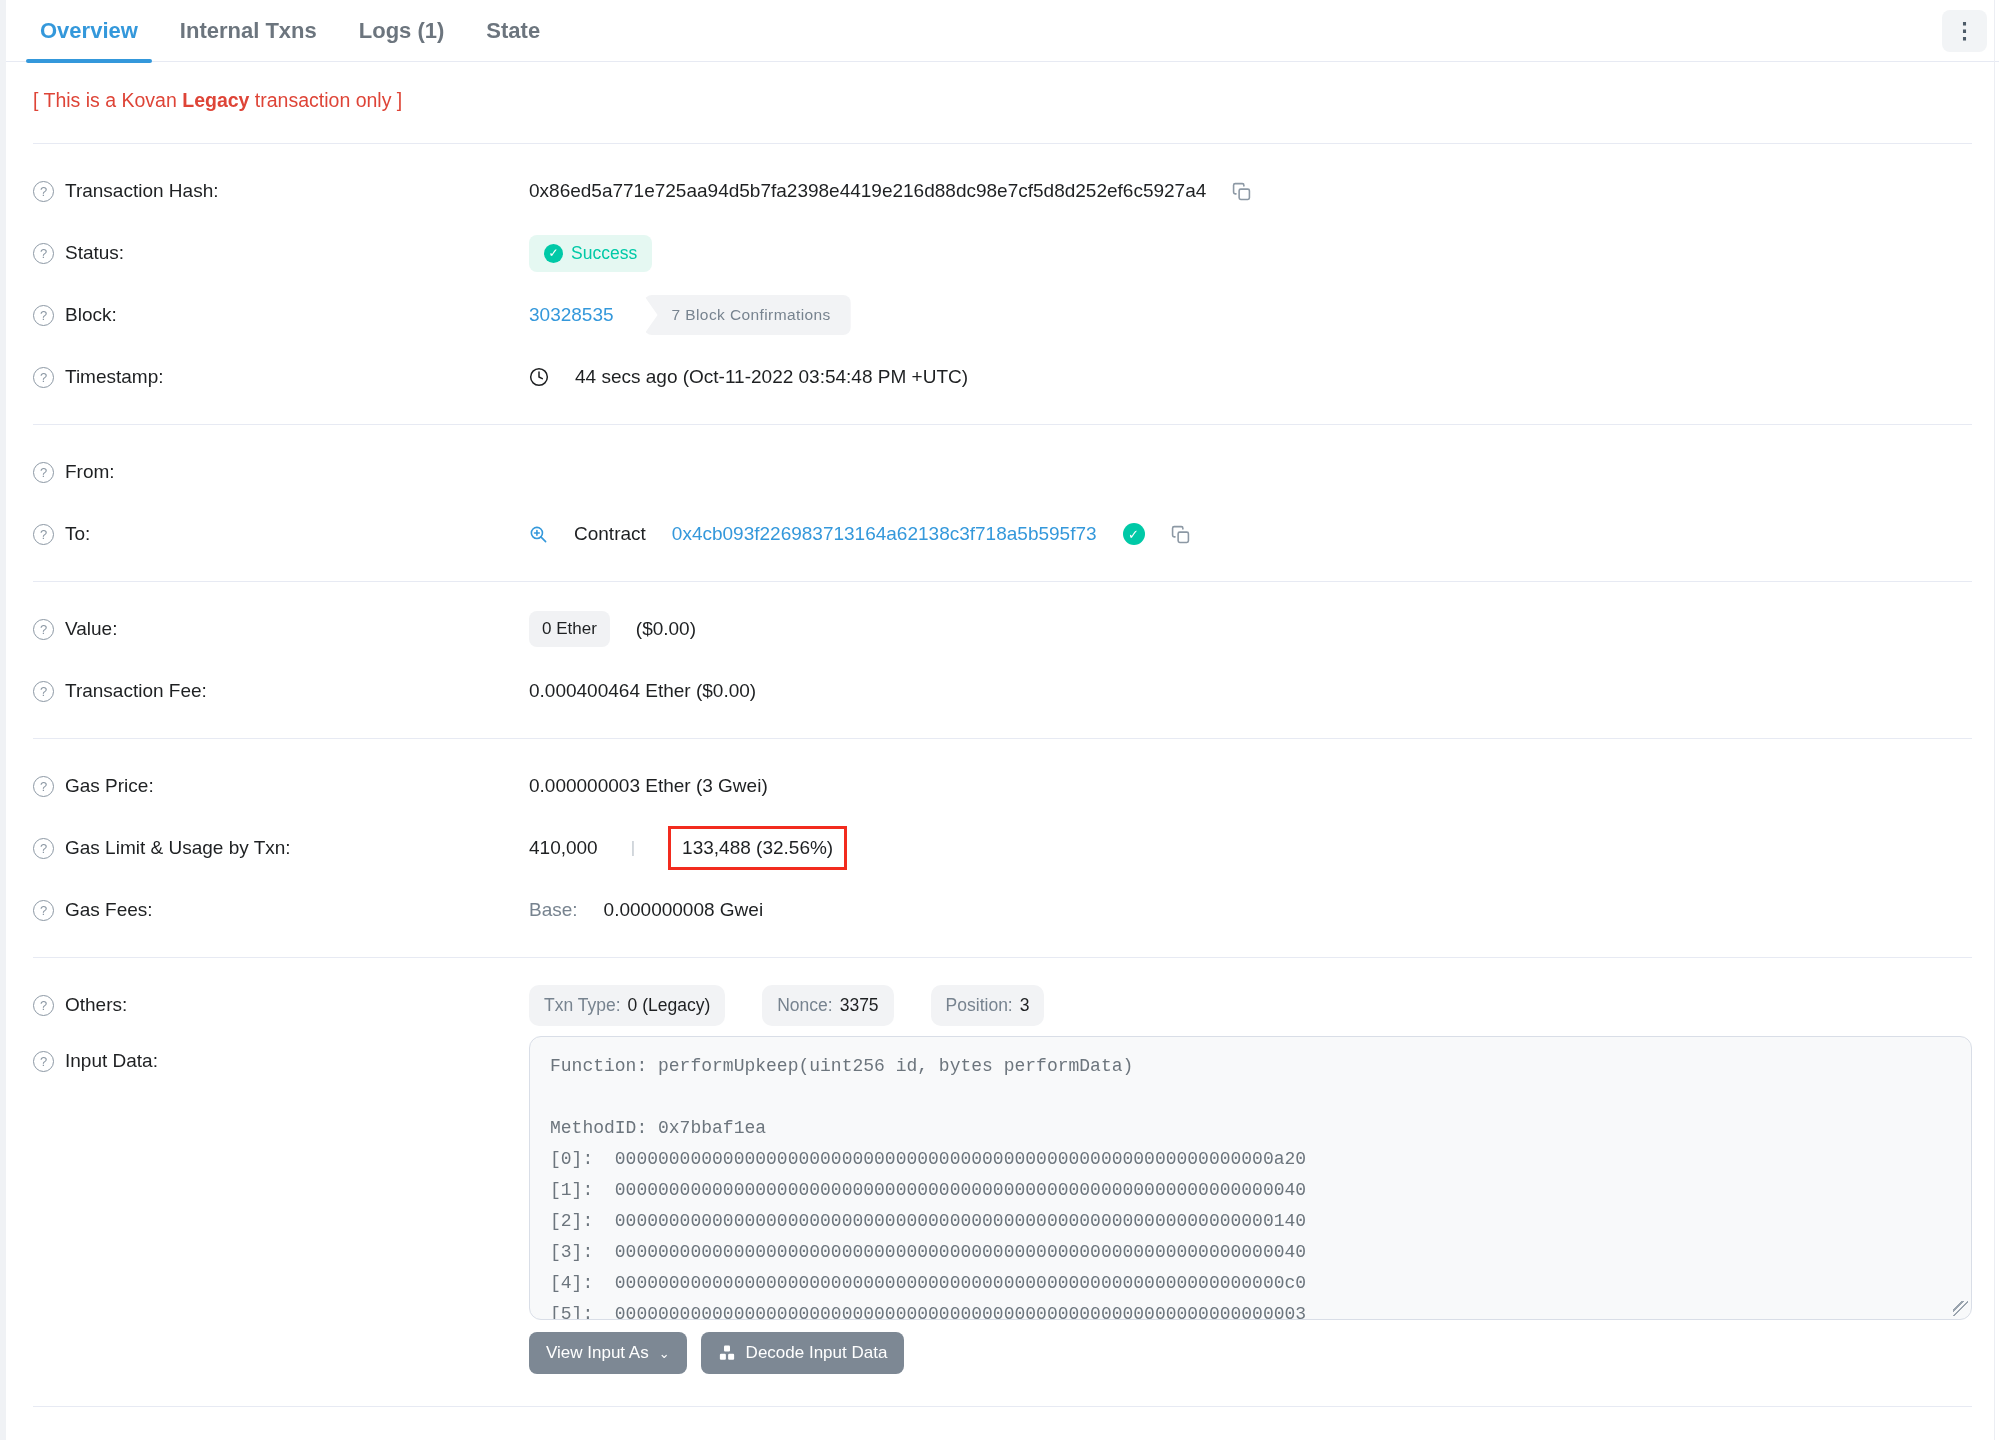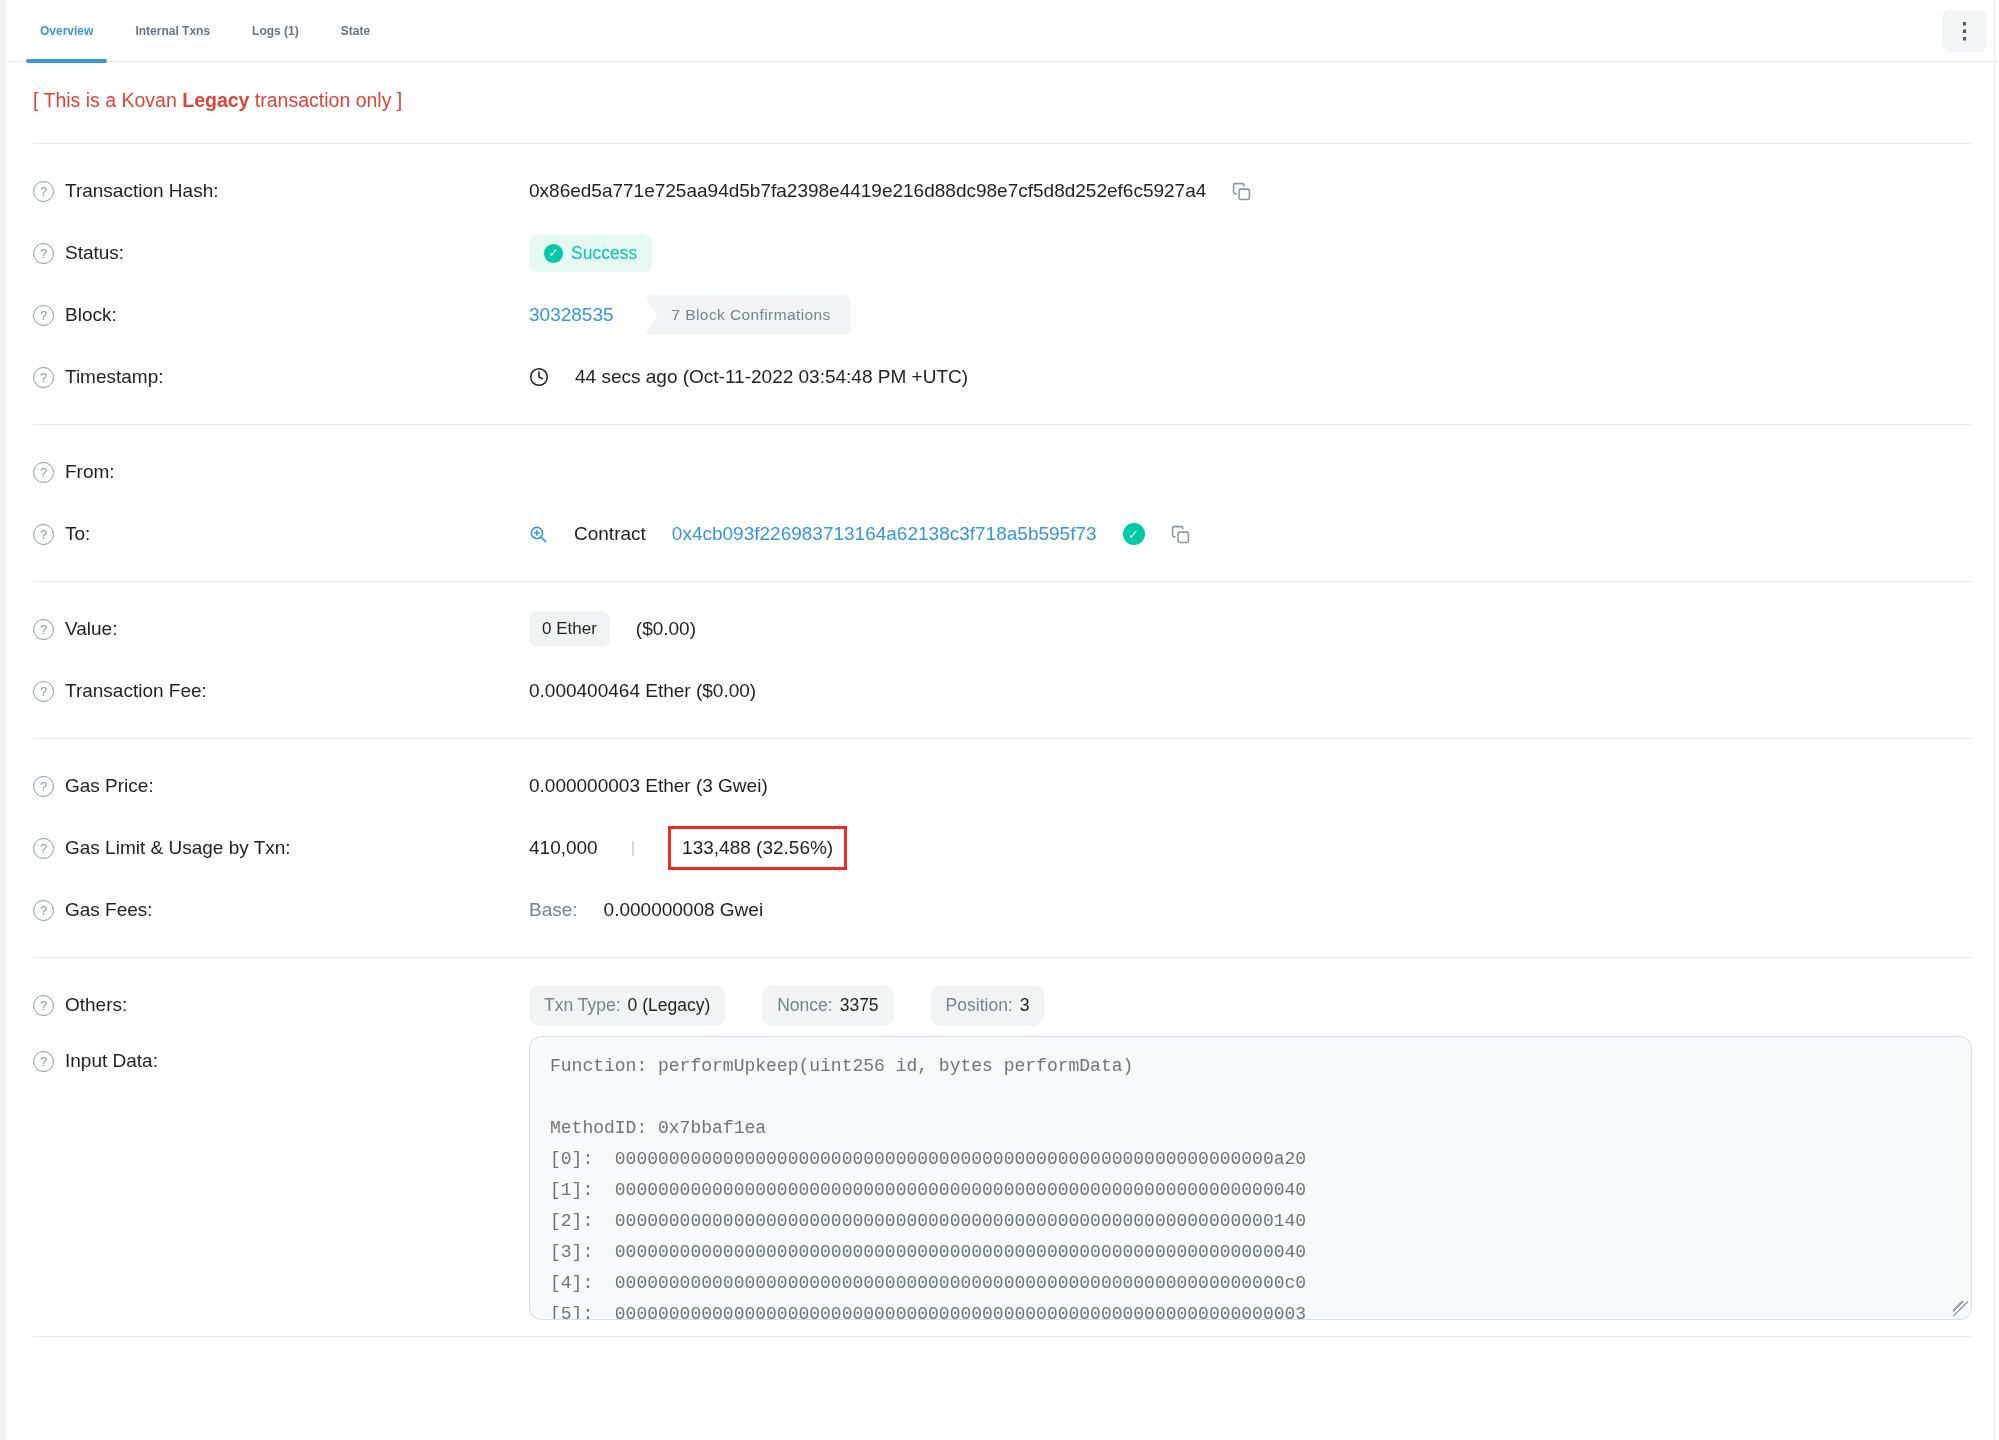--- a/index.html
+++ b/index.html
@@ -14,21 +14,21 @@
     font-family:"Liberation Sans",sans-serif;color:var(--text);font-size:19px;
     overflow:hidden;
   }
   .edge-left{position:absolute;left:0;top:0;bottom:0;width:6px;background:#f0f2f5;}
   .edge-right{position:absolute;right:4px;top:0;bottom:0;width:1px;background:#eceef3;}
   .card{margin-left:6px;}
 
   
   .tabbar{display:flex;align-items:center;height:62px;border-bottom:1px solid var(--border);padding:0 12px 0 20px;}
   .tab{position:relative;height:62px;display:flex;align-items:center;padding:0 14px;margin-right:14px;
-       font-weight:600;color:#6c757e;font-size:12px;cursor:pointer;white-space:nowrap;}
+       font-weight:600;color:#6c757e;font-size:22px;cursor:pointer;white-space:nowrap;}
   .tab.active{color:var(--accent);}
   .tab.active::after{content:"";position:absolute;left:0;right:0;bottom:-1px;height:4px;background:var(--accent);border-radius:3px;}
   .spacer{flex:1;}
   .kebab{width:45px;height:42px;border-radius:8px;background:#f2f4f6;border:none;
          display:flex;align-items:center;justify-content:center;color:#4d5b68;font-size:22px;font-weight:700;cursor:pointer;}
 
   
   .bodyc{padding:0 27px;}
   .warning{padding:27px 0 31px;border-bottom:1px solid var(--border);color:var(--danger);font-size:19.5px;}
   .warning b{font-weight:700;}
@@ -290,16 +290,32 @@
 [1]:  0000000000000000000000000000000000000000000000000000000000000040
 [2]:  0000000000000000000000000000000000000000000000000000000000000140
 [3]:  0000000000000000000000000000000000000000000000000000000000000040
 [4]:  00000000000000000000000000000000000000000000000000000000000000c0
 [5]:  0000000000000000000000000000000000000000000000000000000000000003</pre>
             <span class="resize-handle"></span>
           </div>
         </div>
       </div>
 
+      <div class="btnrow">
+        <button class="btn">
+          <span>View Input As</span>
+          <span class="chev">⌄</span>
+        </button>
+        <button class="btn">
+          <span>
+            <svg width="18" height="18" viewBox="0 0 24 24" fill="#ffffff">
+                <rect x="8" y="2" width="8" height="8" rx="1.5"></rect>
+                <rect x="2.5" y="13" width="8" height="8" rx="1.5"></rect>
+                <rect x="13.5" y="13" width="8" height="8" rx="1.5"></rect>
+              </svg>
+          </span>
+          <span>Decode Input Data</span>
+        </button>
+      </div>
     </section>
 
   </div>
 </div>
 
 </body></html>

